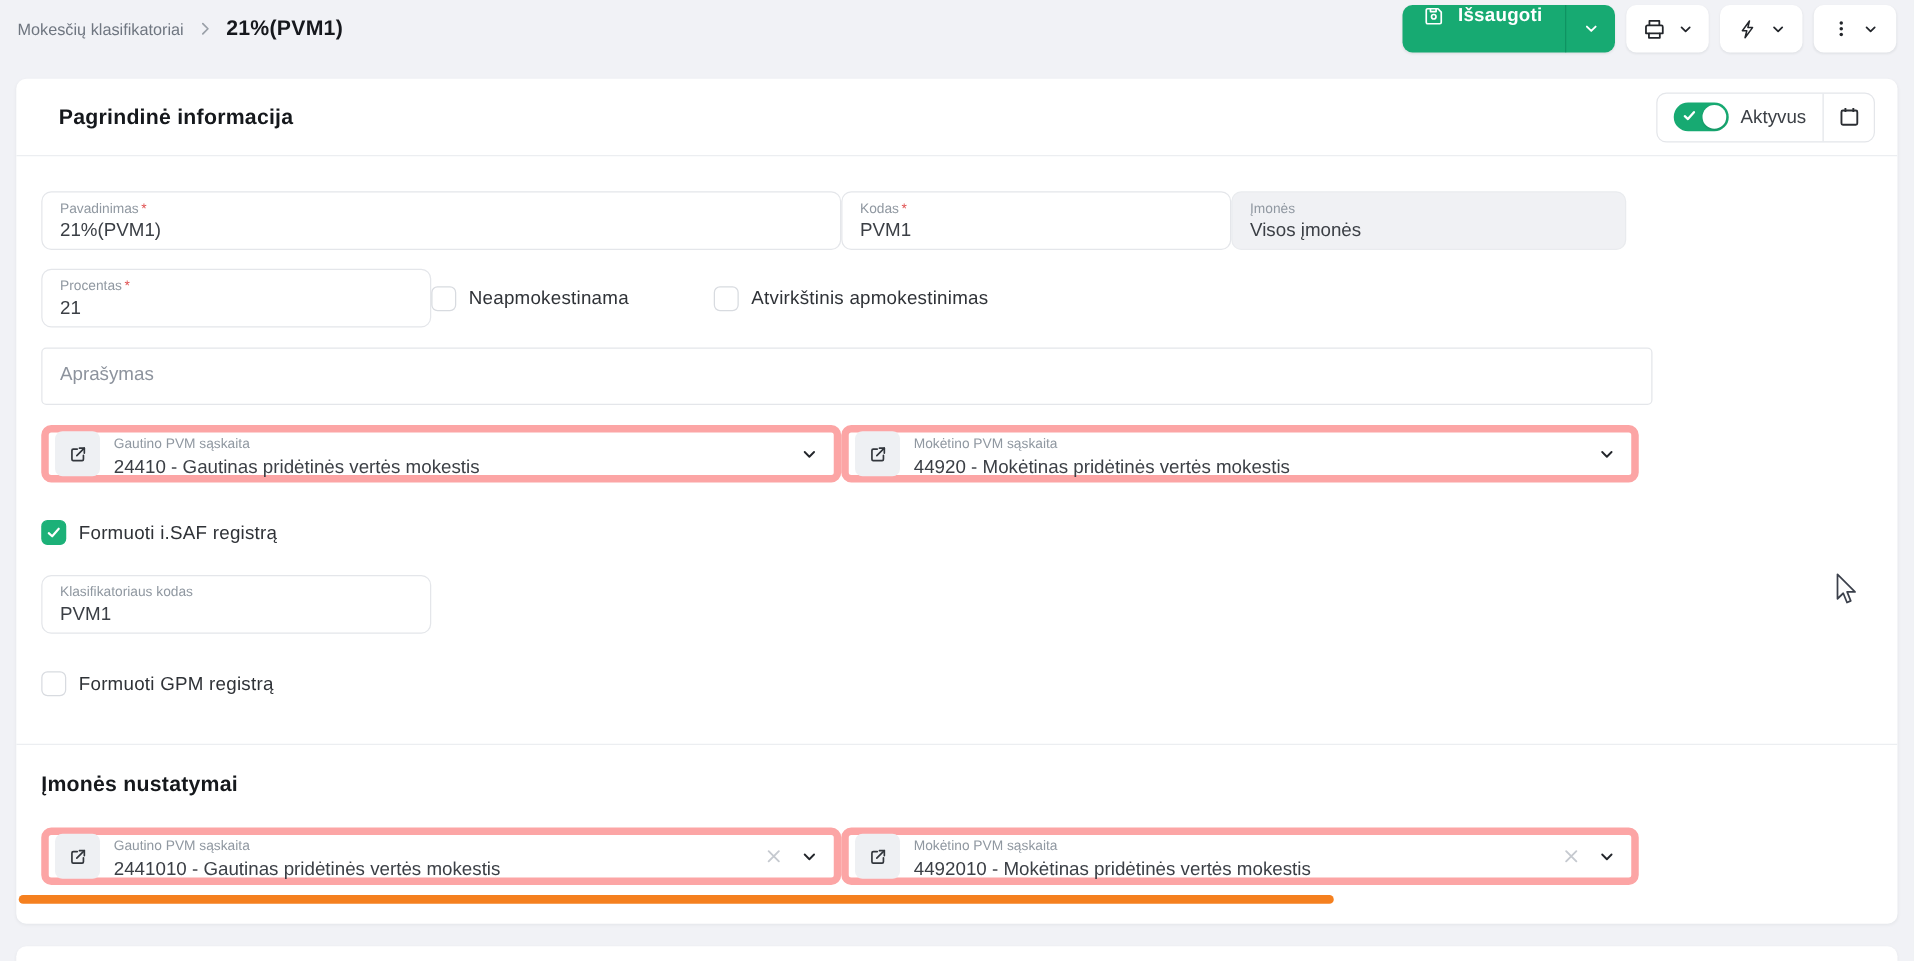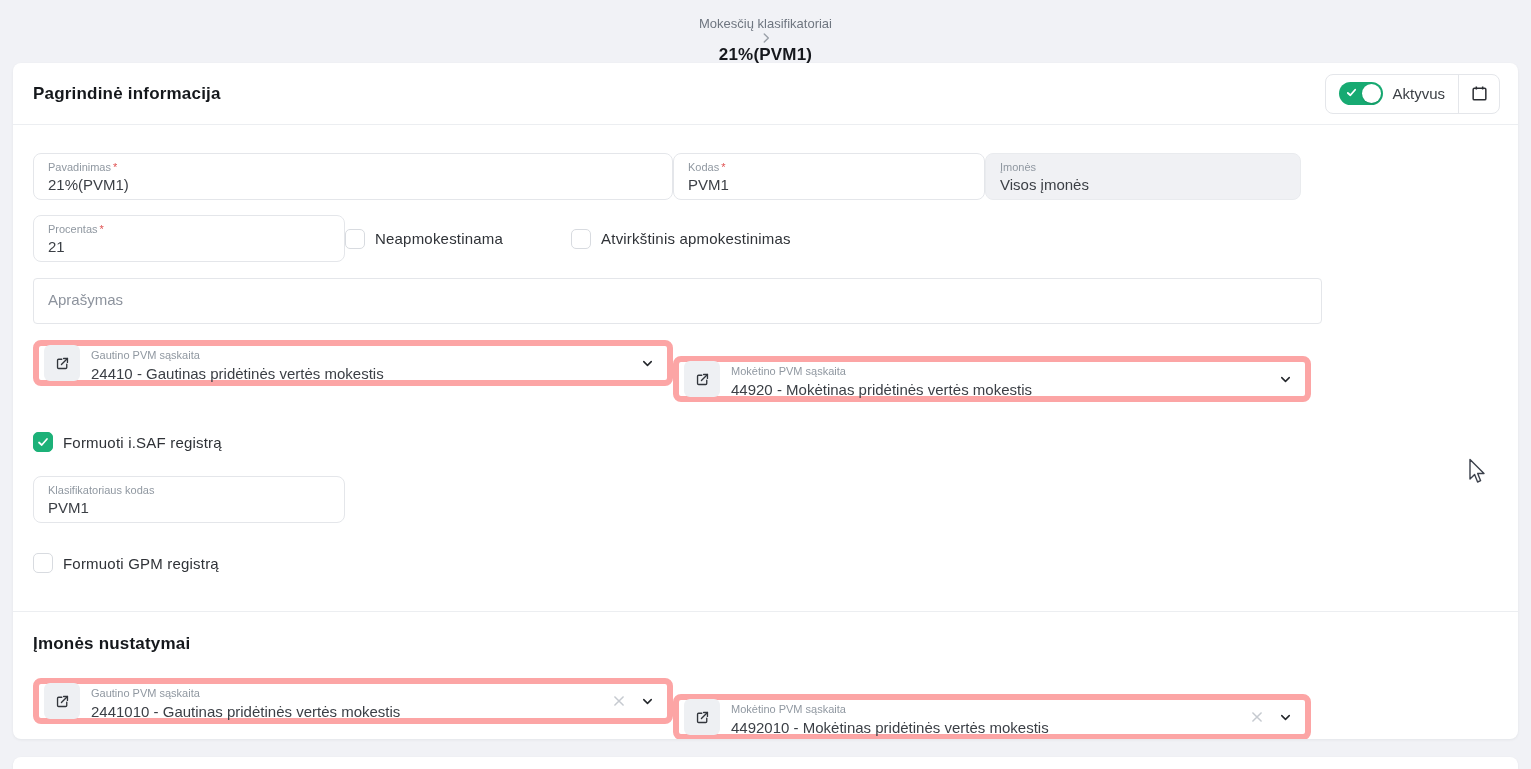--- a/index.html
+++ b/index.html
@@ -1,53 +1,53 @@
 <!DOCTYPE html>
 <html><head>
 <meta charset="utf-8">
 <style>
   * { margin:0; padding:0; box-sizing:border-box; }
   html,body { background:#eef0f4; }
   body { font-family:"Liberation Sans","DejaVu Sans",sans-serif; }
   .canvas { position:relative; width:1531px; height:769px; background:#f1f2f6; overflow:hidden; }
 
   
-  .topbar { display:flex; align-items:center; height:46px; padding:16px 14px;flex-direction:column; }
+  .topbar { display:flex; align-items:center; height:46px; padding:16px 14px; }
   .crumb-parent { font-size:13px; color:#6f7680; cursor:pointer; }
   .crumb-sep { margin:0 10px; color:#9aa0a8; display:flex; align-items:center; }
   .crumb-current { font-size:17px; font-weight:bold; color:#16181d; letter-spacing:.2px; }
   .topbar-actions { margin-left:auto; display:flex; gap:9px; }
   .btn-save { display:flex; align-items:stretch; background:#17aa72; border-radius:8px; height:38px; color:#fff; overflow:hidden; box-shadow:0 1px 2px rgba(0,0,0,.08); cursor:pointer; }
   .btn-save-main { display:flex; gap:10px; padding:0 18px 0 16px; font-size:15px; font-weight:bold; letter-spacing:.2px; }
   .btn-save-caret { display:flex; align-items:center; justify-content:center; width:40px; border-left:1px solid #0f9362; }
   .btn-icon { display:flex; align-items:center; justify-content:center; gap:9px; width:66px; height:38px; background:#fff; border-radius:8px; box-shadow:0 1px 2px rgba(20,24,31,.07); color:#23262b; cursor:pointer; }
 
   
   .card { position:relative; margin:17px 13px 0; height:676px; background:#fff; border-radius:8px; box-shadow:0 1px 3px rgba(25,30,40,.06); overflow:hidden; }
-  .card-header { display:flex; align-items:center; height:62px; padding:0 18px 0 20px; border-bottom:1px solid #eceef1; }
+  .card-header { display:flex; align-items:center; height:62px; padding:0 18px 0 34px; border-bottom:1px solid #eceef1; }
   .section-title { font-size:17px; font-weight:bold; color:#15181c; letter-spacing:.2px; }
   .active-group { margin-left:auto; display:flex; align-items:center; height:40px; border:1px solid #e4e6ea; border-radius:8px; background:#fff; }
   .active-toggle-wrap { display:flex; align-items:center; gap:9px; padding:0 13px; cursor:pointer; }
   .toggle { position:relative; width:44px; height:23px; border-radius:12px; background:#17aa72; flex:0 0 auto; }
   .toggle .check { position:absolute; left:7px; top:5px; color:#fff; }
   .toggle .knob { position:absolute; right:2px; top:2px; width:19px; height:19px; border-radius:50%; background:#fff; box-shadow:0 1px 2px rgba(0,0,0,.15); }
   .active-label { font-size:15px; color:#3c4046; }
   .active-divider { width:1px; height:100%; background:#e4e6ea; }
   .cal-btn { display:flex; align-items:center; justify-content:center; width:40px; height:100%; color:#2b2e33; cursor:pointer; }
 
   .card-body { padding:28px 20px 0; }
   .row { display:flex; }
   .mb15{margin-bottom:15px;} .mb16{margin-bottom:16px;} .mb24{margin-bottom:24px;} .mb30{margin-bottom:30px;} .mb38{margin-bottom:38px;}
 
   .field { border:1px solid #e4e6ea; border-radius:8px; height:47px; padding:7px 14px 0; background:#fff; cursor:text; }
   .field .flabel { font-size:11px; color:#9098a1; line-height:13px; white-space:nowrap; }
   .field .fvalue { font-size:15px; color:#3b3f45; line-height:20px; margin-top:1px; white-space:nowrap; }
   .field.disabled { background:#f0f1f4; border-color:#e9ebee; cursor:default; }
   .req { color:#e05252; font-size:11px; margin-left:2px; }
-  .w640{width:640px;} .w638{width:638px;margin-top:16px;} .w312{width:312px;} .w316{width:316px;}
+  .w640{width:640px;} .w638{width:638px;} .w312{width:312px;} .w316{width:316px;}
 
   .placeholder-field { display:flex; align-items:flex-start; border:1px solid #e4e6ea; border-radius:4px; height:46px; padding:12px 14px; width:1289px; cursor:text; }
   .placeholder-text { font-size:15px; color:#8d939d; }
 
   .check-row { display:flex; align-items:center; gap:10px; cursor:pointer; }
   .checkbox { width:20px; height:20px; border:1px solid #d8dbe0; border-radius:5px; background:#fff; flex:0 0 auto; display:flex; align-items:center; justify-content:center; color:#fff; }
   .checkbox.checked { background:#1cb178; border-color:#1cb178; }
   .check-label { font-size:15px; color:#2f3237; letter-spacing:.2px; }
   .cb-inline { display:flex; align-items:flex-start; gap:68px; }
 

